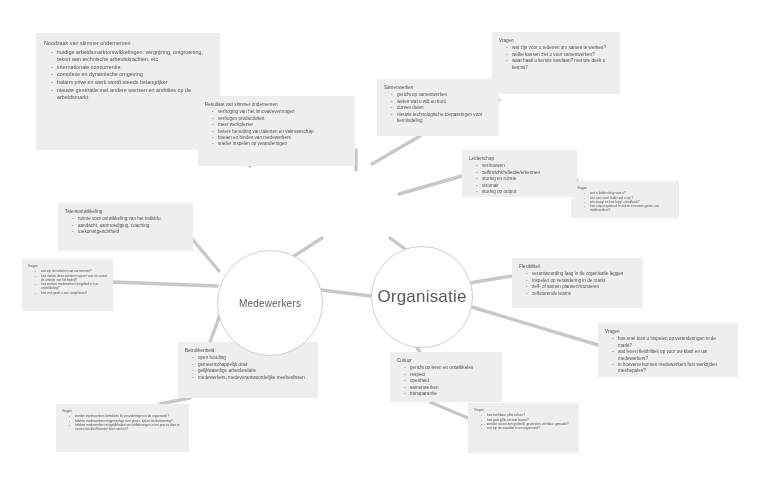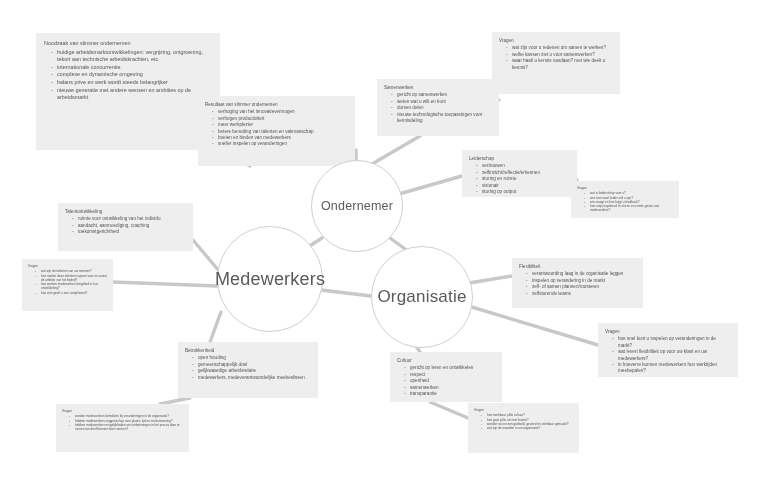--- a/index.html
+++ b/index.html
@@ -30,21 +30,21 @@
     border:1px solid #cfcfcf;
     display:flex;
     align-items:center;
     justify-content:center;
     color:#5a5a5a;
     letter-spacing:.2px;
     z-index:5;
   }
   .node span{ display:block; }
   #node-ondernemer{ left:311px; top:160px; width:90px; height:90px; font-size:12.5px; }
-  #node-medewerkers{ left:217px; top:226px; width:104px; height:104px; font-size:18px; }
+  #node-medewerkers{ left:217px; top:250px; width:104px; height:104px; font-size:10px; }
   #node-organisatie{ left:371px; top:246px; width:100px; height:100px; font-size:17px; }
 
   
   .card{
     position:absolute;
     background:#eeeeee;
     color:#555555;
     box-sizing:border-box;
     z-index:4;
     overflow:hidden;
@@ -116,23 +116,20 @@
       <line x1="414" y1="343" x2="420" y2="352"></line>
 
       <line x1="499" y1="100" x2="492" y2="94"></line>
       <line x1="577" y1="180" x2="571" y2="186"></line>
       <line x1="430" y1="402" x2="468" y2="418"></line>
       <line x1="190" y1="398" x2="160" y2="404"></line>
       <line x1="216" y1="148" x2="250" y2="166"></line>
     </g>
   </svg>
 
-  <div class="node" id="node-ondernemer">
-    <span>Ondernemer</span>
-  </div>
   <div class="node" id="node-medewerkers">
     <span>Medewerkers</span>
   </div>
   <div class="node" id="node-organisatie">
     <span>Organisatie</span>
   </div>
 
   <div class="card t-md" id="card-noodzaak">
     <span class="card-title">Noodzaak van slimmer ondernemen</span>
     <ul>

